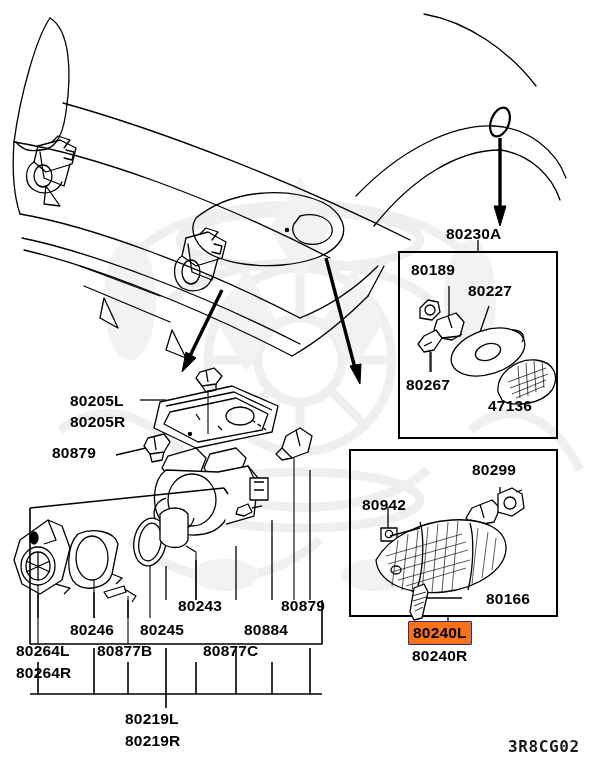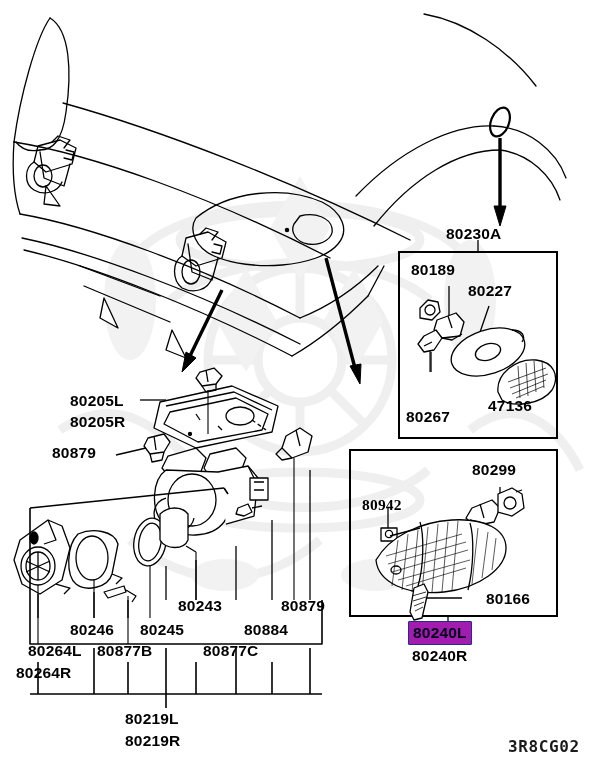--- a/index.html
+++ b/index.html
@@ -27,21 +27,21 @@
     position: absolute;
     font-family: "Liberation Sans", sans-serif;
     font-weight: bold;
     font-size: 15.5px;
     letter-spacing: 0.2px;
     color: #000000;
     white-space: nowrap;
     line-height: 19px;
   }
   .lbl.hl {
-    background: #a21caf;
+    background: #f97316;
     border: 1.5px solid #2a2a8c;
     color: #000018;
     padding: 1px 4px 2px 4px;
     border-radius: 1px;
   }
   .code {
     position: absolute;
     font-family: "DejaVu Sans Mono", "Liberation Mono", monospace;
     font-weight: bold;
     font-size: 16px;
@@ -332,41 +332,41 @@
 
     <g stroke="#000000" stroke-width="1.3" fill="none">
       <path d="M140 400 L166 400"></path>
       <path d="M116 455 L146 448"></path>
     </g>
   </svg>
 
   <div class="lbl" style="left:446px; top:224px;">80230A</div>
   <div class="lbl" style="left:411px; top:260px;">80189</div>
   <div class="lbl" style="left:468px; top:281px;">80227</div>
-  <div class="lbl" style="left:406px; top:375px;margin-top:32px;">80267</div>
+  <div class="lbl" style="left:406px; top:375px;">80267</div>
   <div class="lbl" style="left:488px; top:396px;">47136</div>
 
   <div class="lbl" style="left:472px; top:460px;">80299</div>
-  <div class="lbl" style="left:362px; top:495px;font-family:Liberation Serif, serif;">80942</div>
+  <div class="lbl" style="left:362px; top:495px;">80942</div>
   <div class="lbl" style="left:486px; top:589px;">80166</div>
   <div class="lbl hl" style="left:408px; top:621px;">80240L</div>
   <div class="lbl" style="left:412px; top:646px;">80240R</div>
 
   <div class="lbl" style="left:70px; top:391px;">80205L</div>
   <div class="lbl" style="left:70px; top:412px;">80205R</div>
   <div class="lbl" style="left:52px; top:443px;">80879</div>
 
   <div class="lbl" style="left:178px; top:596px;">80243</div>
   <div class="lbl" style="left:281px; top:596px;">80879</div>
 
   <div class="lbl" style="left:70px; top:620px;">80246</div>
   <div class="lbl" style="left:140px; top:620px;">80245</div>
   <div class="lbl" style="left:244px; top:620px;">80884</div>
 
-  <div class="lbl" style="left:16px; top:641px;margin-left:12px;">80264L</div>
+  <div class="lbl" style="left:16px; top:641px;">80264L</div>
   <div class="lbl" style="left:16px; top:663px;">80264R</div>
   <div class="lbl" style="left:97px; top:641px;">80877B</div>
   <div class="lbl" style="left:203px; top:641px;">80877C</div>
 
   <div class="lbl" style="left:125px; top:709px;">80219L</div>
   <div class="lbl" style="left:125px; top:731px;">80219R</div>
 
   <div class="code" style="left:508px; top:737px;">3R8CG02</div>
 
 </div>

